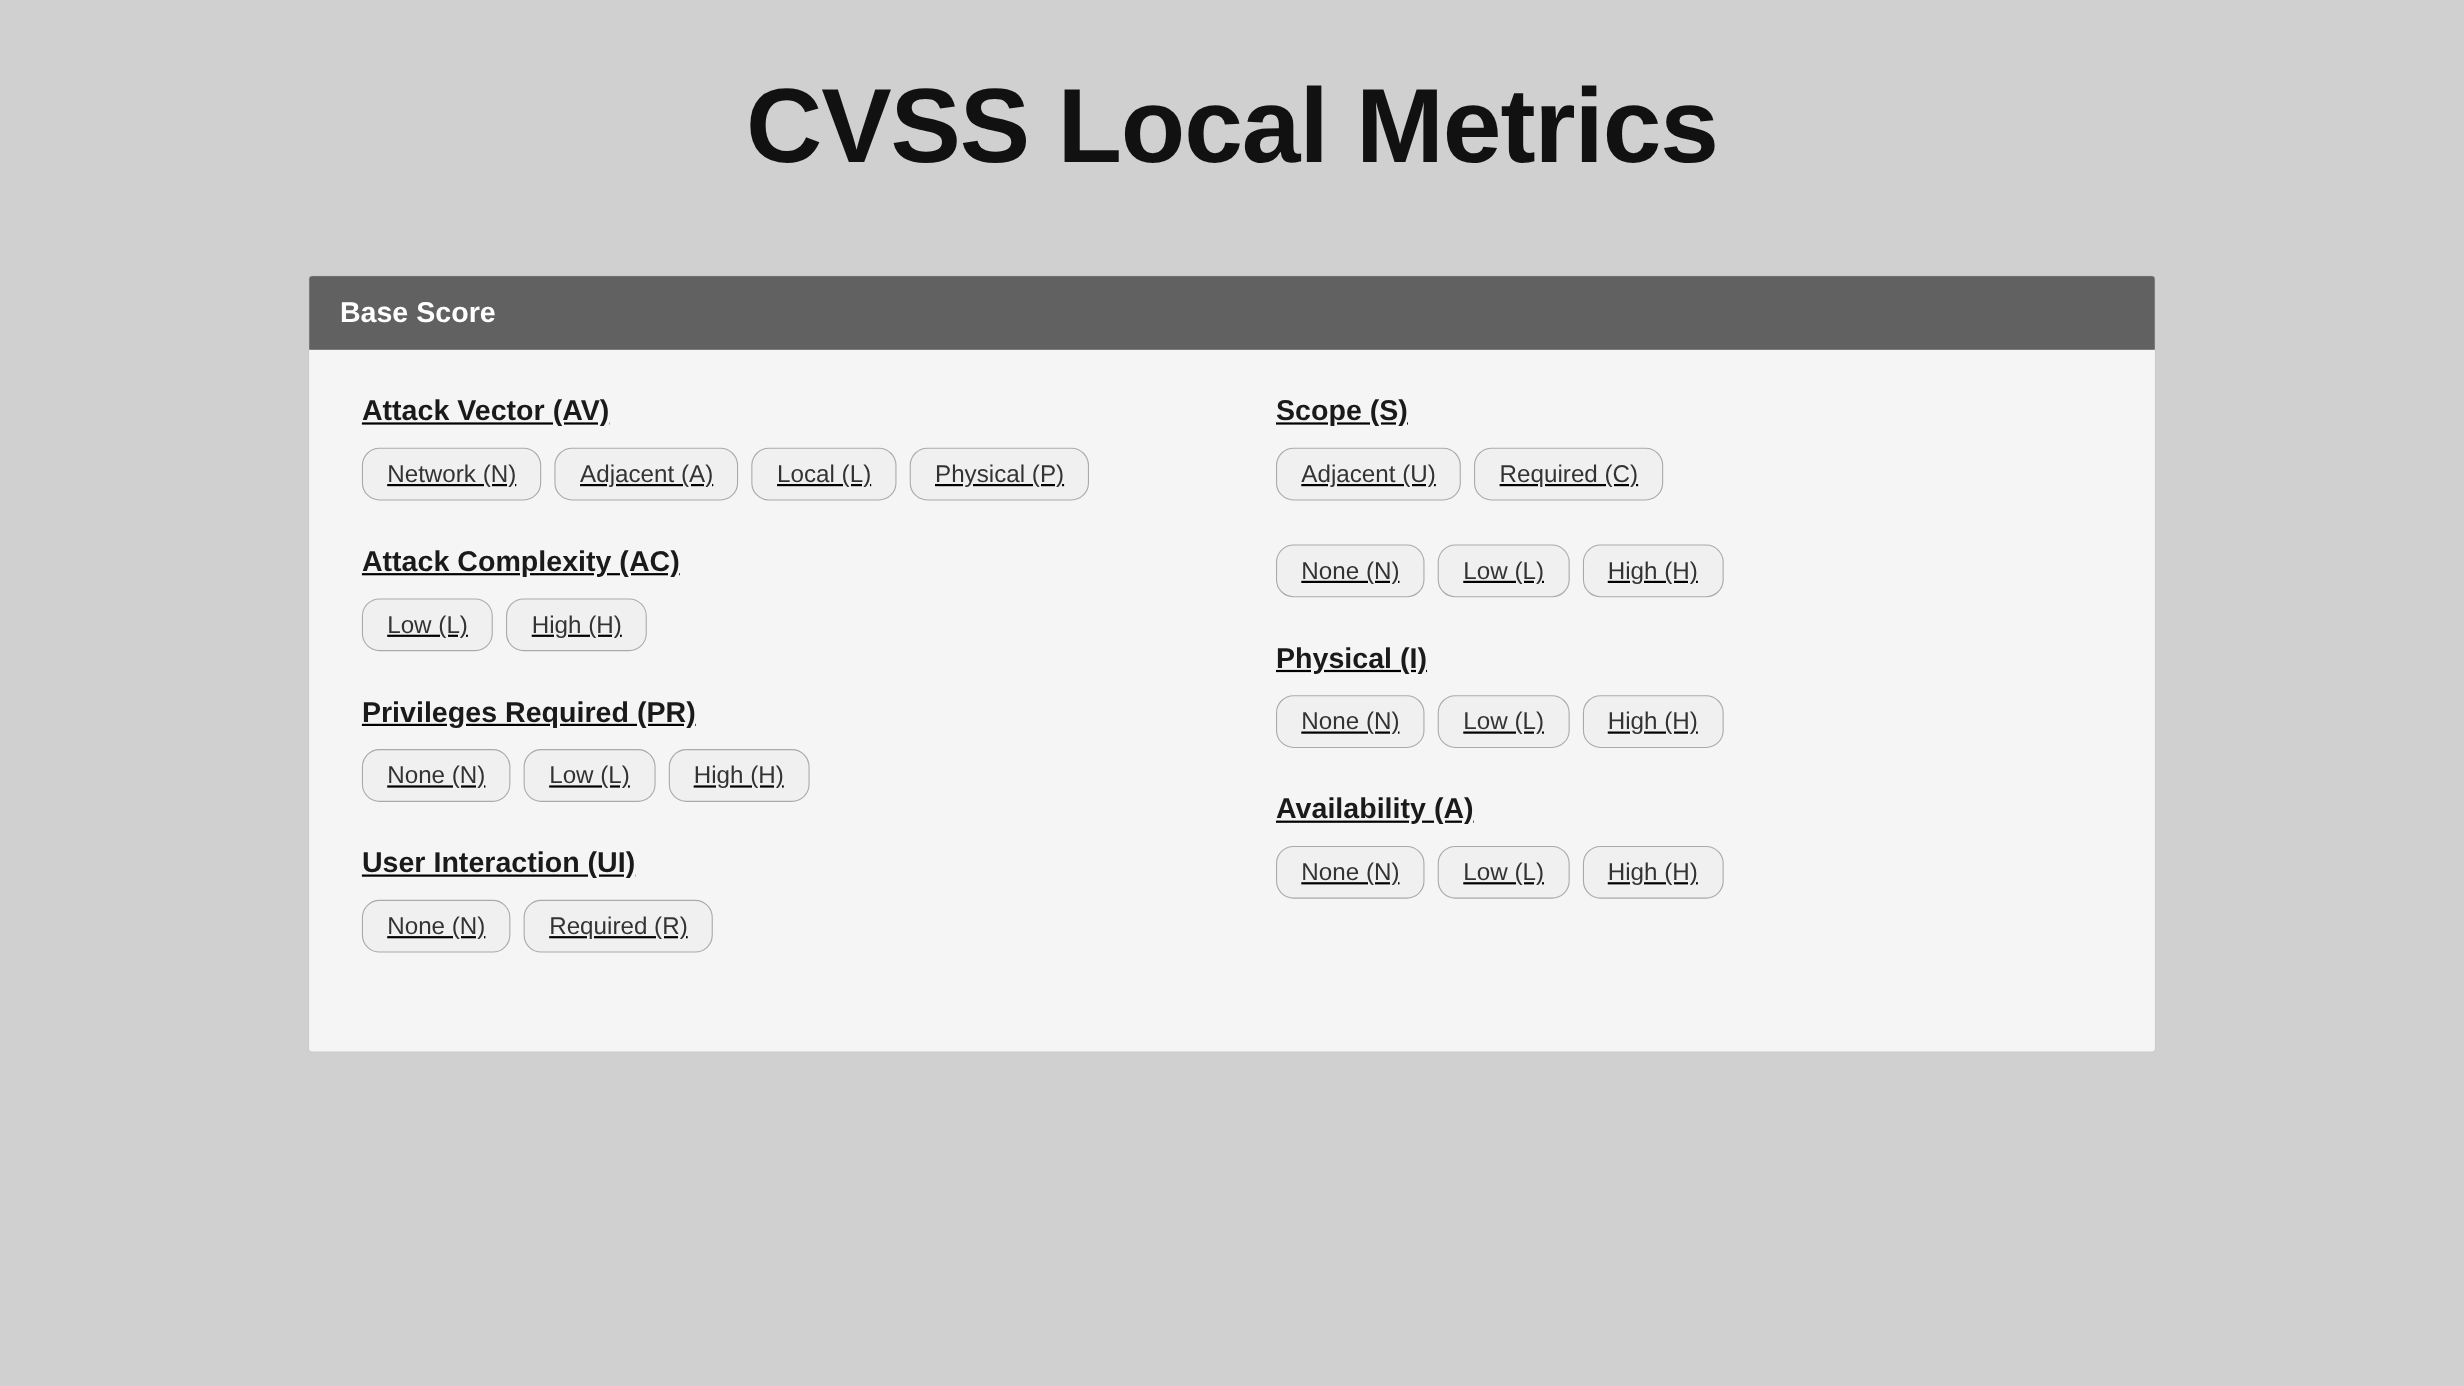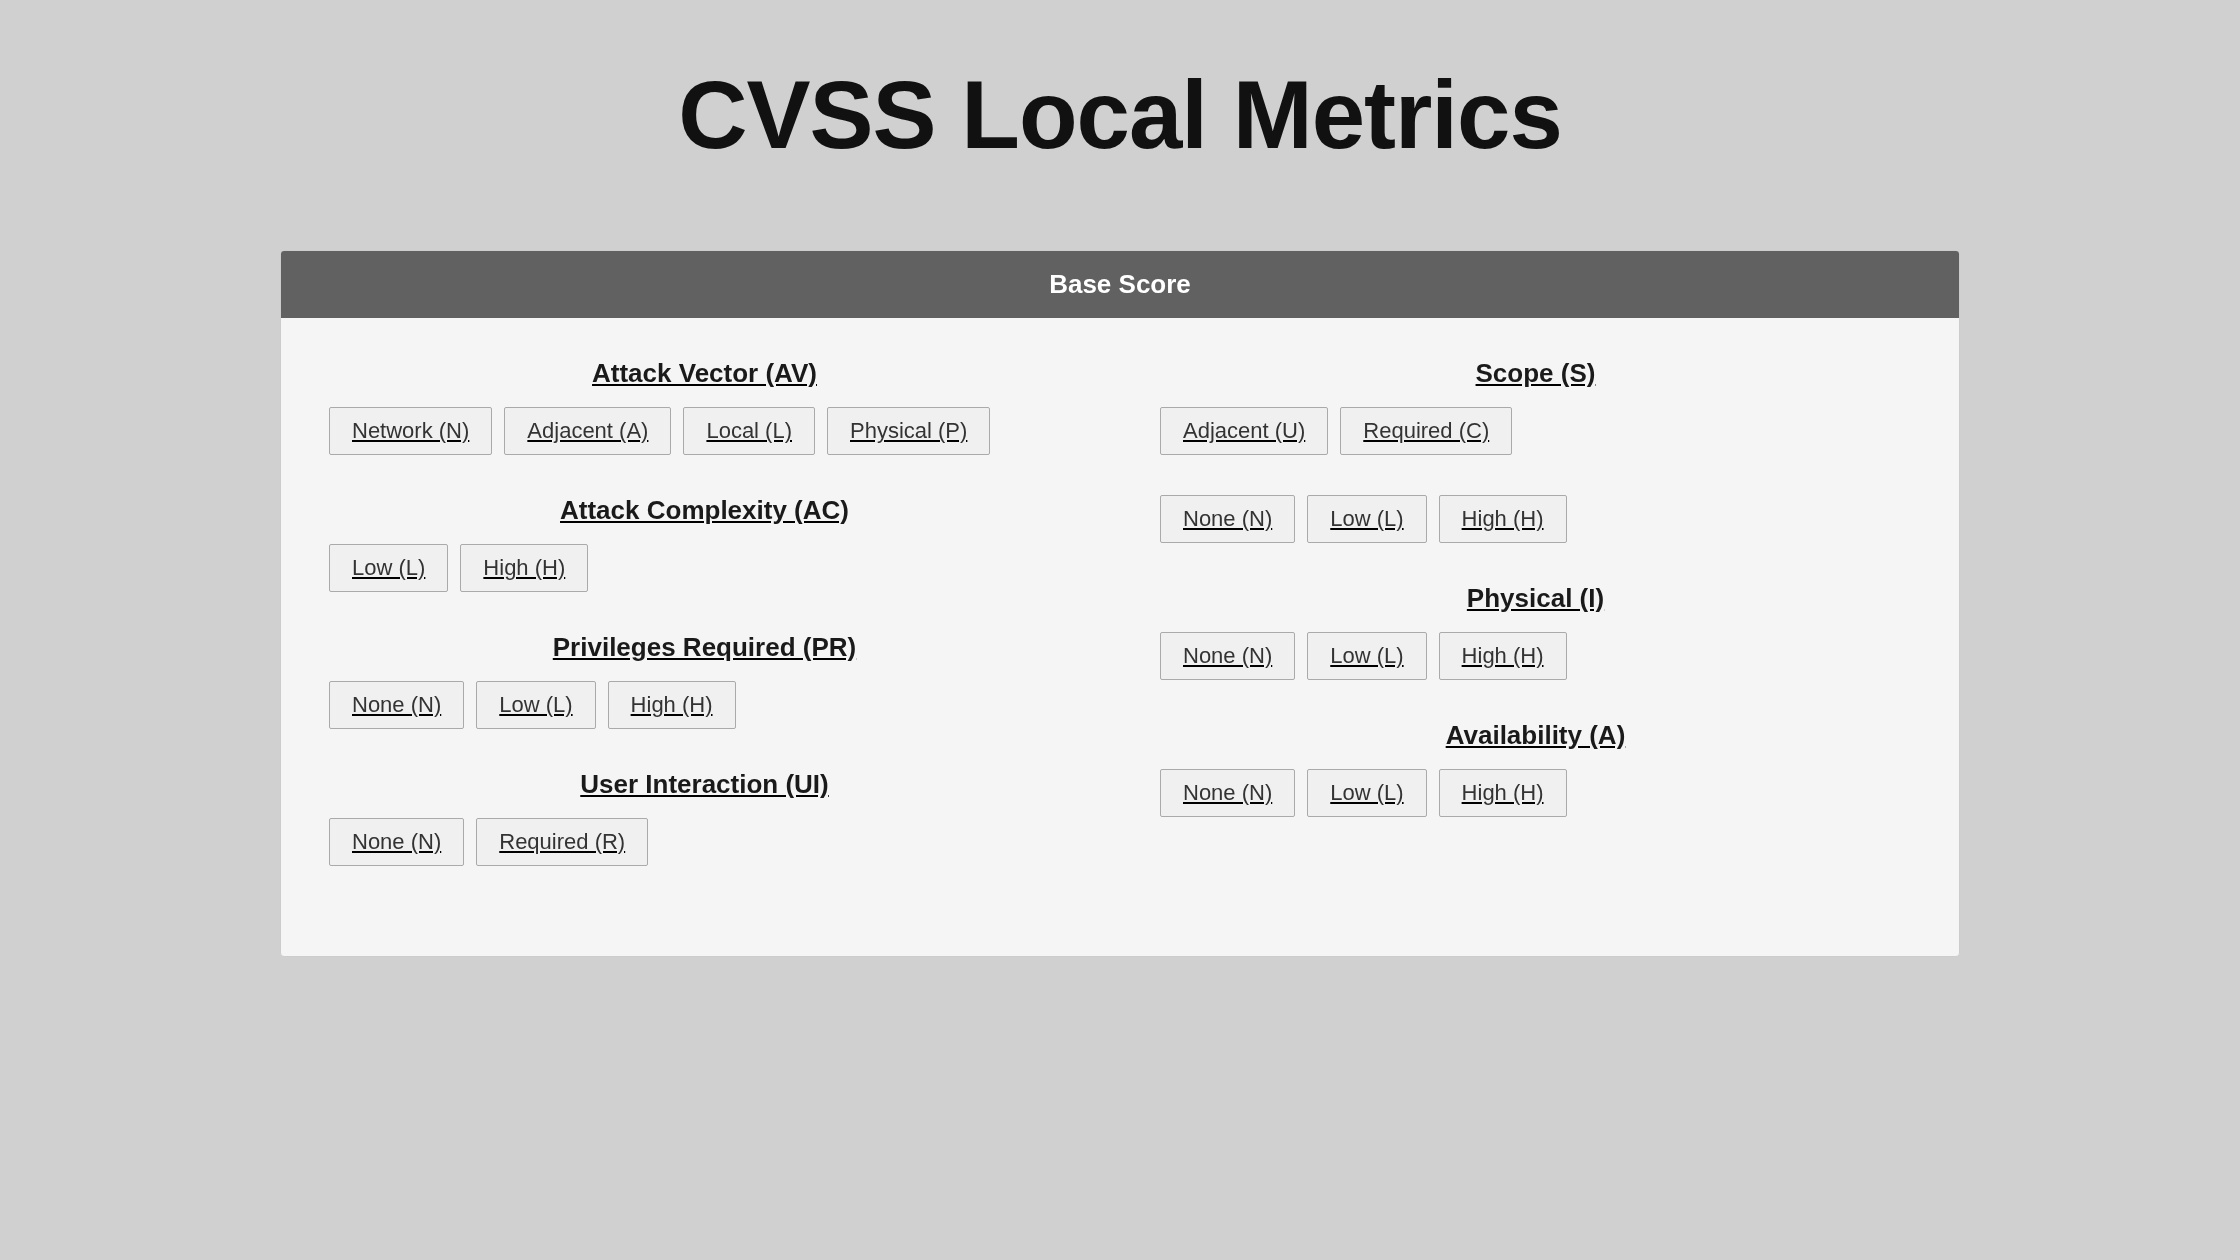--- a/index.html
+++ b/index.html
@@ -1,19 +1,18 @@
 <!DOCTYPE html>
 <html><head>
   <meta charset="utf-8">
   <style>
     * {
       box-sizing: border-box;
       margin: 0;
       padding: 0;
-      text-align: center;
     }
 
     body {
       background-color: #d0d0d0;
       font-family: Arial, sans-serif;
       width: 2240px;
       height: 1260px;
       display: flex;
       flex-direction: column;
       align-items: center;
@@ -70,21 +69,21 @@
 
     .metric-buttons {
       display: flex;
       flex-wrap: wrap;
       gap: 12px;
     }
 
     .metric-btn {
       background-color: #f0f0f0;
       border: 1.5px solid #aaaaaa;
-      border-radius: 2px;
+      border-radius: 16px;
       padding: 10px 22px;
       font-size: 22px;
       color: #333333;
       cursor: pointer;
       font-family: Arial, sans-serif;
       white-space: nowrap;
     }
   </style>
 </head>
 <body>

